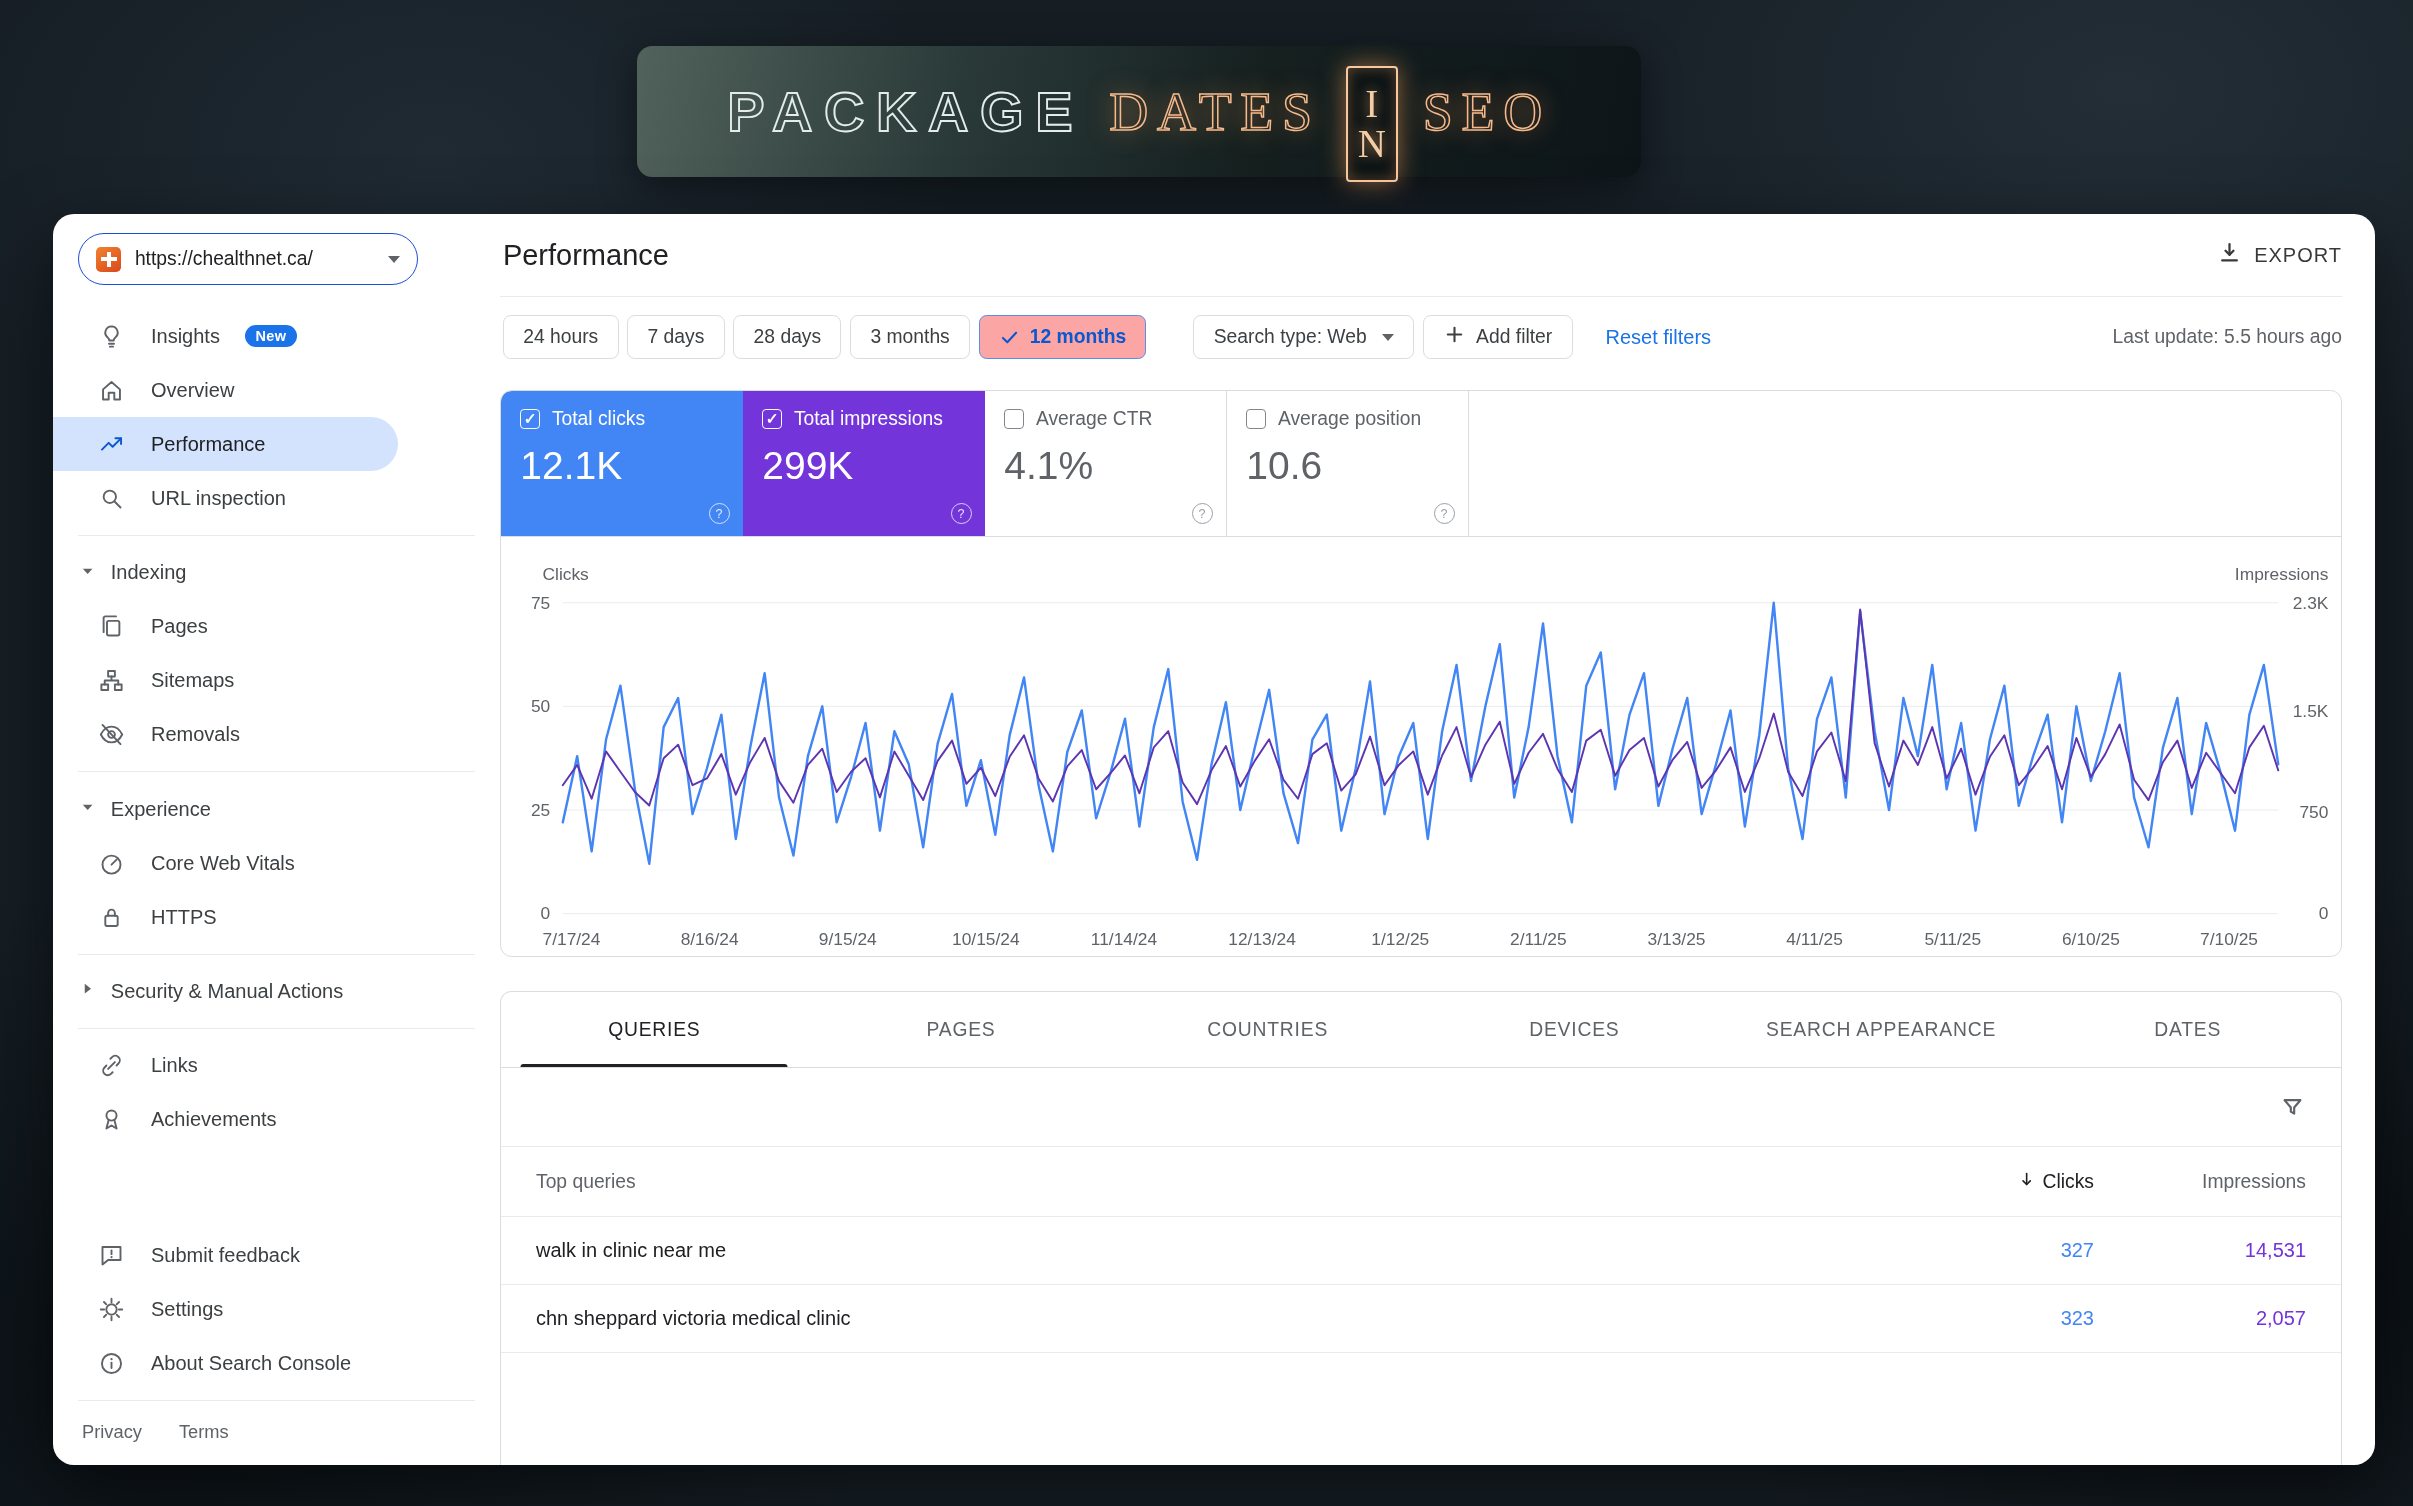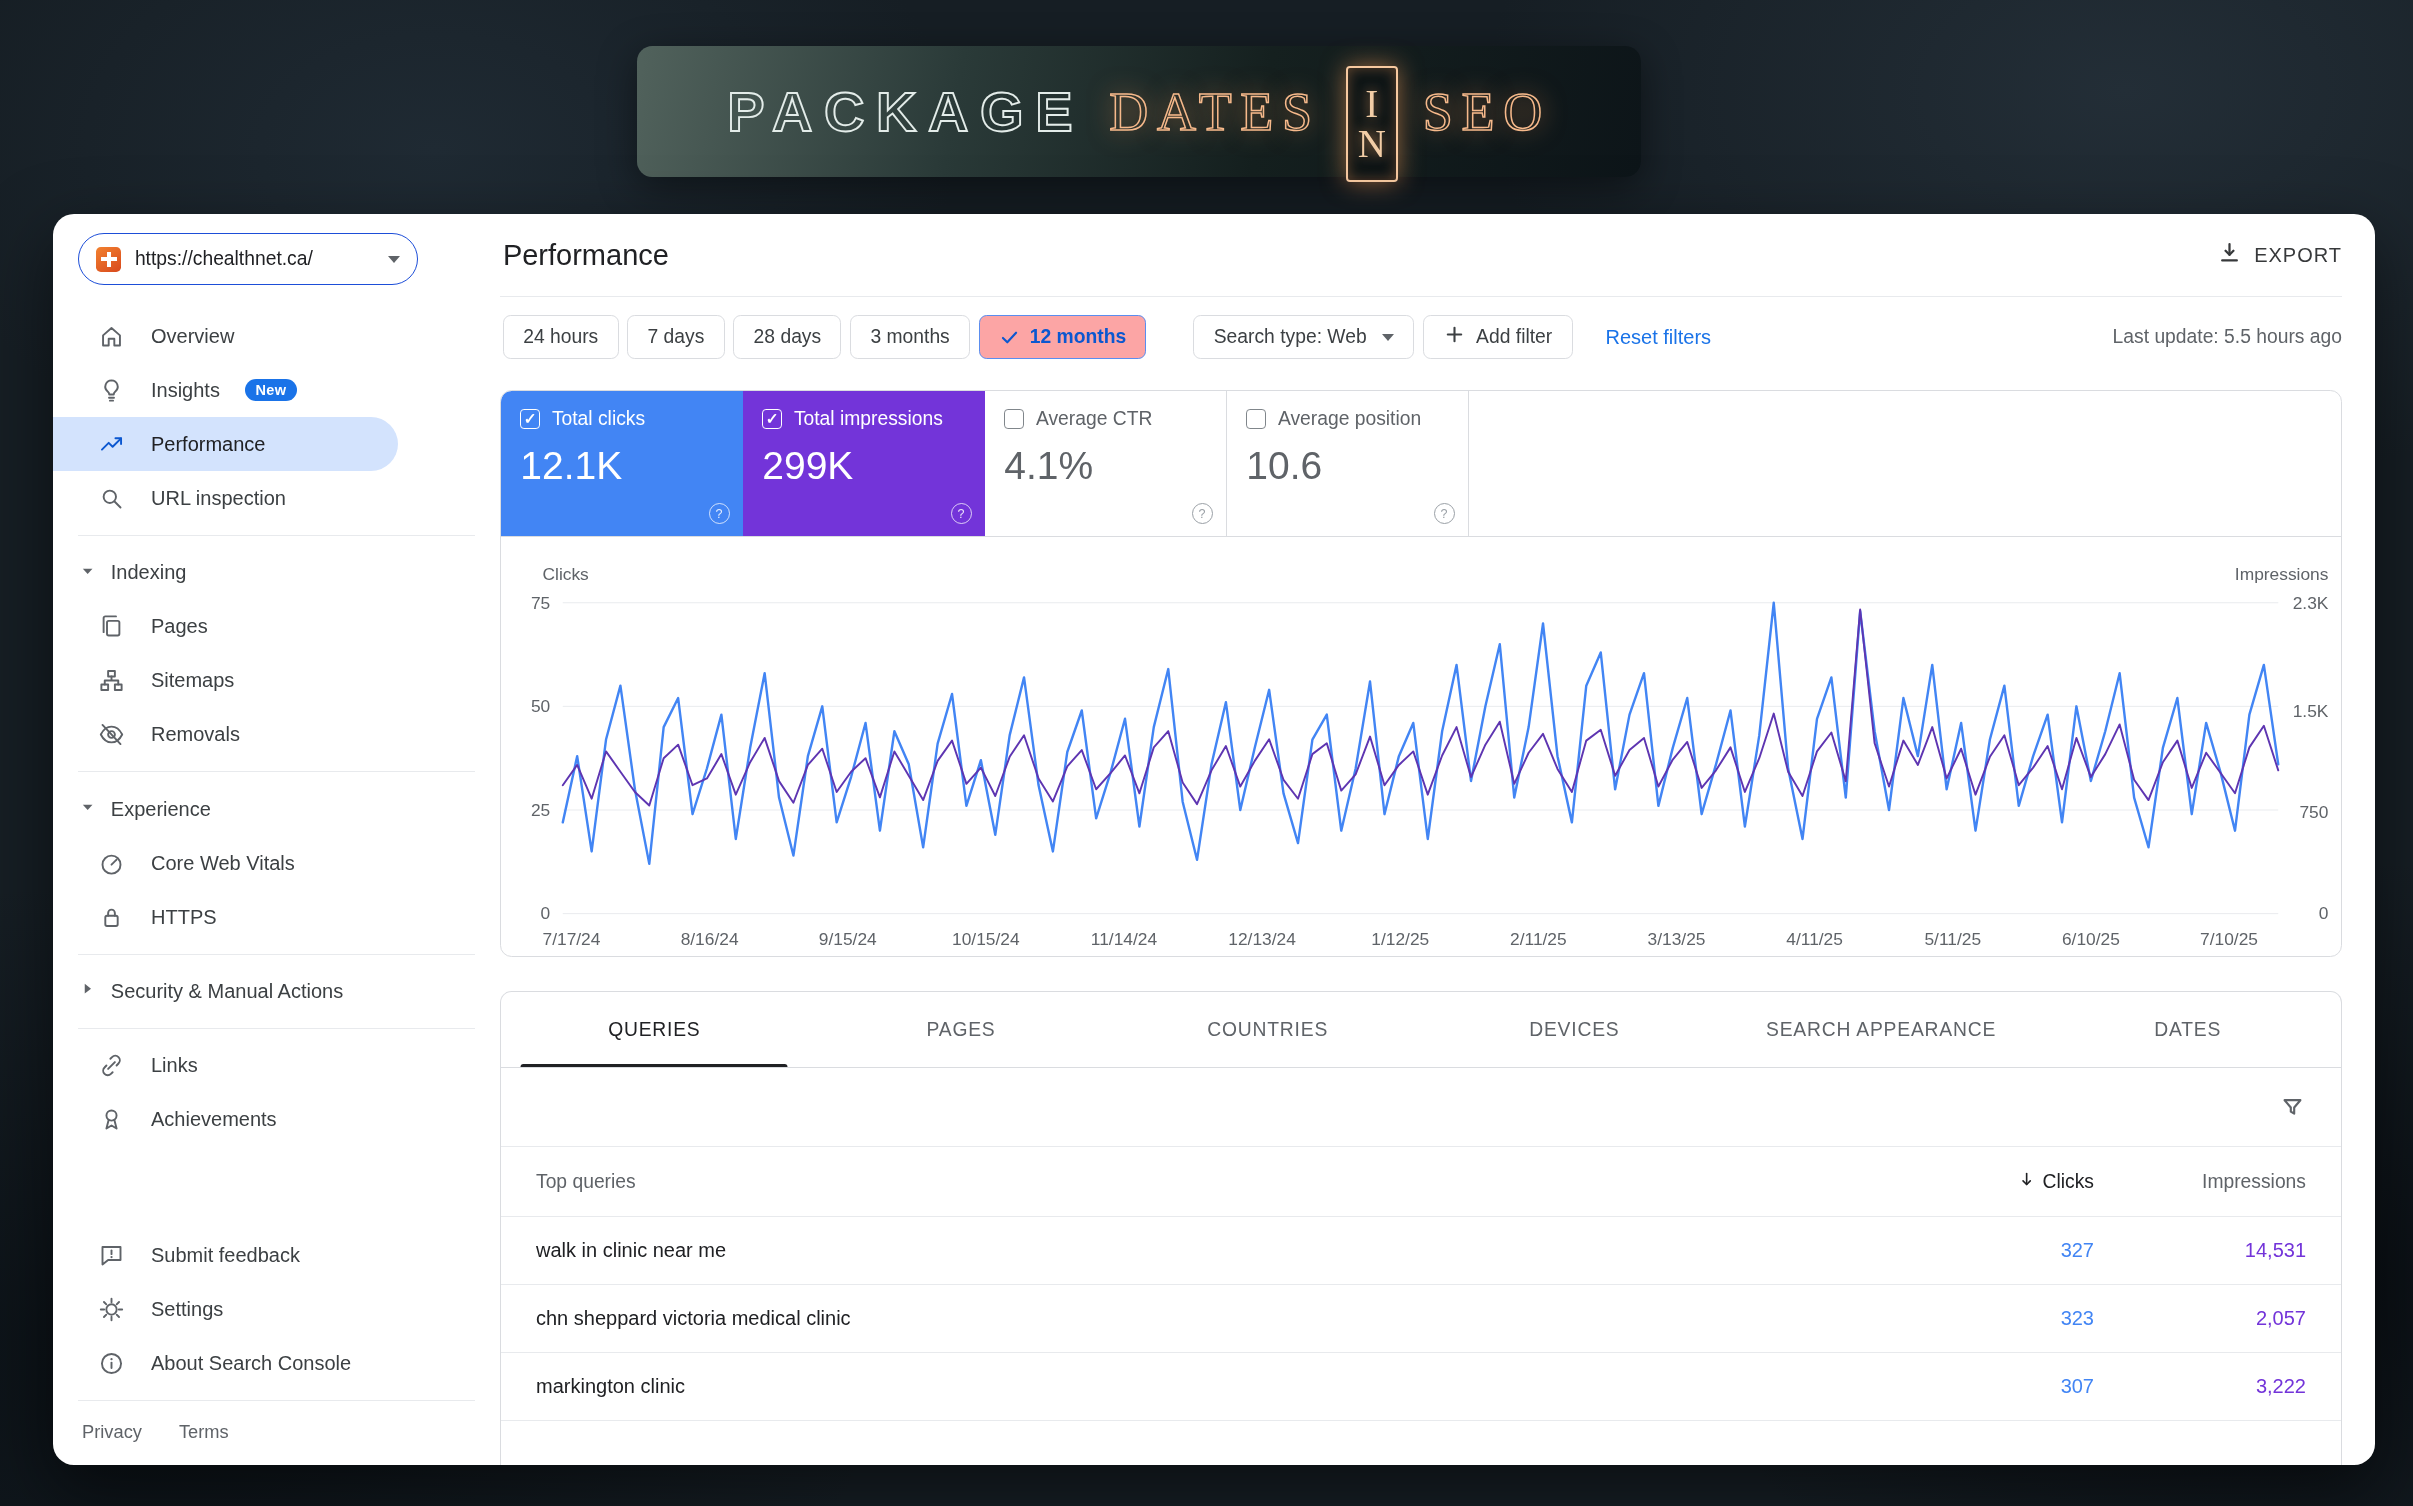--- a/index.html
+++ b/index.html
@@ -152,35 +152,35 @@
     <div class="prop-pill">
       <span class="favicon"></span>
       <span class="prop-url">https://chealthnet.ca/</span>
       <span class="dcaret" style="width:0;height:0;border-left:6.8px solid transparent;border-right:6.8px solid transparent;border-top:7.7px solid #5f6368;"></span>
     </div>
 
     <div class="nav-list">
       <div class="nav-item">
         <span class="nicon">
             <svg viewBox="0 0 24 24">
-              <path d="M4.5 11 12 4.5 19.5 11V20h-5v-6h-5v6h-5z"></path>
-            </svg>
-          </span>
-        <span>Overview</span>
-      </div>
-      <div class="nav-item">
-        <span class="nicon">
-            <svg viewBox="0 0 24 24">
               <path d="M12 3a5.5 5.5 0 0 0-3.4 9.8c.9.7 1.4 1.5 1.4 2.7h4c0-1.2.5-2 1.4-2.7A5.5 5.5 0 0 0 12 3z"></path>
               <path d="M9.8 18.5h4.4"></path>
               <path d="M10.6 21h2.8"></path>
             </svg>
           </span>
         <span>Insights</span>
         <span class="badge-new">New</span>
+      </div>
+      <div class="nav-item">
+        <span class="nicon">
+            <svg viewBox="0 0 24 24">
+              <path d="M4.5 11 12 4.5 19.5 11V20h-5v-6h-5v6h-5z"></path>
+            </svg>
+          </span>
+        <span>Overview</span>
       </div>
       <div class="nav-item selected">
         <span class="nicon">
             <svg viewBox="0 0 24 24">
               <polyline points="3.5,16.5 9.5,10.5 13,14 20.5,6.5"></polyline>
               <polyline points="15.5,6.5 20.5,6.5 20.5,11.5"></polyline>
             </svg>
           </span>
         <span>Performance</span>
       </div>
@@ -474,22 +474,17 @@
       <div class="trow">
         <span class="col-q">walk in clinic near me</span>
         <span class="col-c val-clicks">327</span>
         <span class="col-i val-impr">14,531</span>
       </div>
       <div class="trow">
         <span class="col-q">chn sheppard victoria medical clinic</span>
         <span class="col-c val-clicks">323</span>
         <span class="col-i val-impr">2,057</span>
       </div>
-      <div class="trow">
-        <span class="col-q">markington clinic</span>
-        <span class="col-c val-clicks">307</span>
-        <span class="col-i val-impr">3,222</span>
-      </div>
     </div>
 
   </div>
 </div>
 
 
 </body></html>

